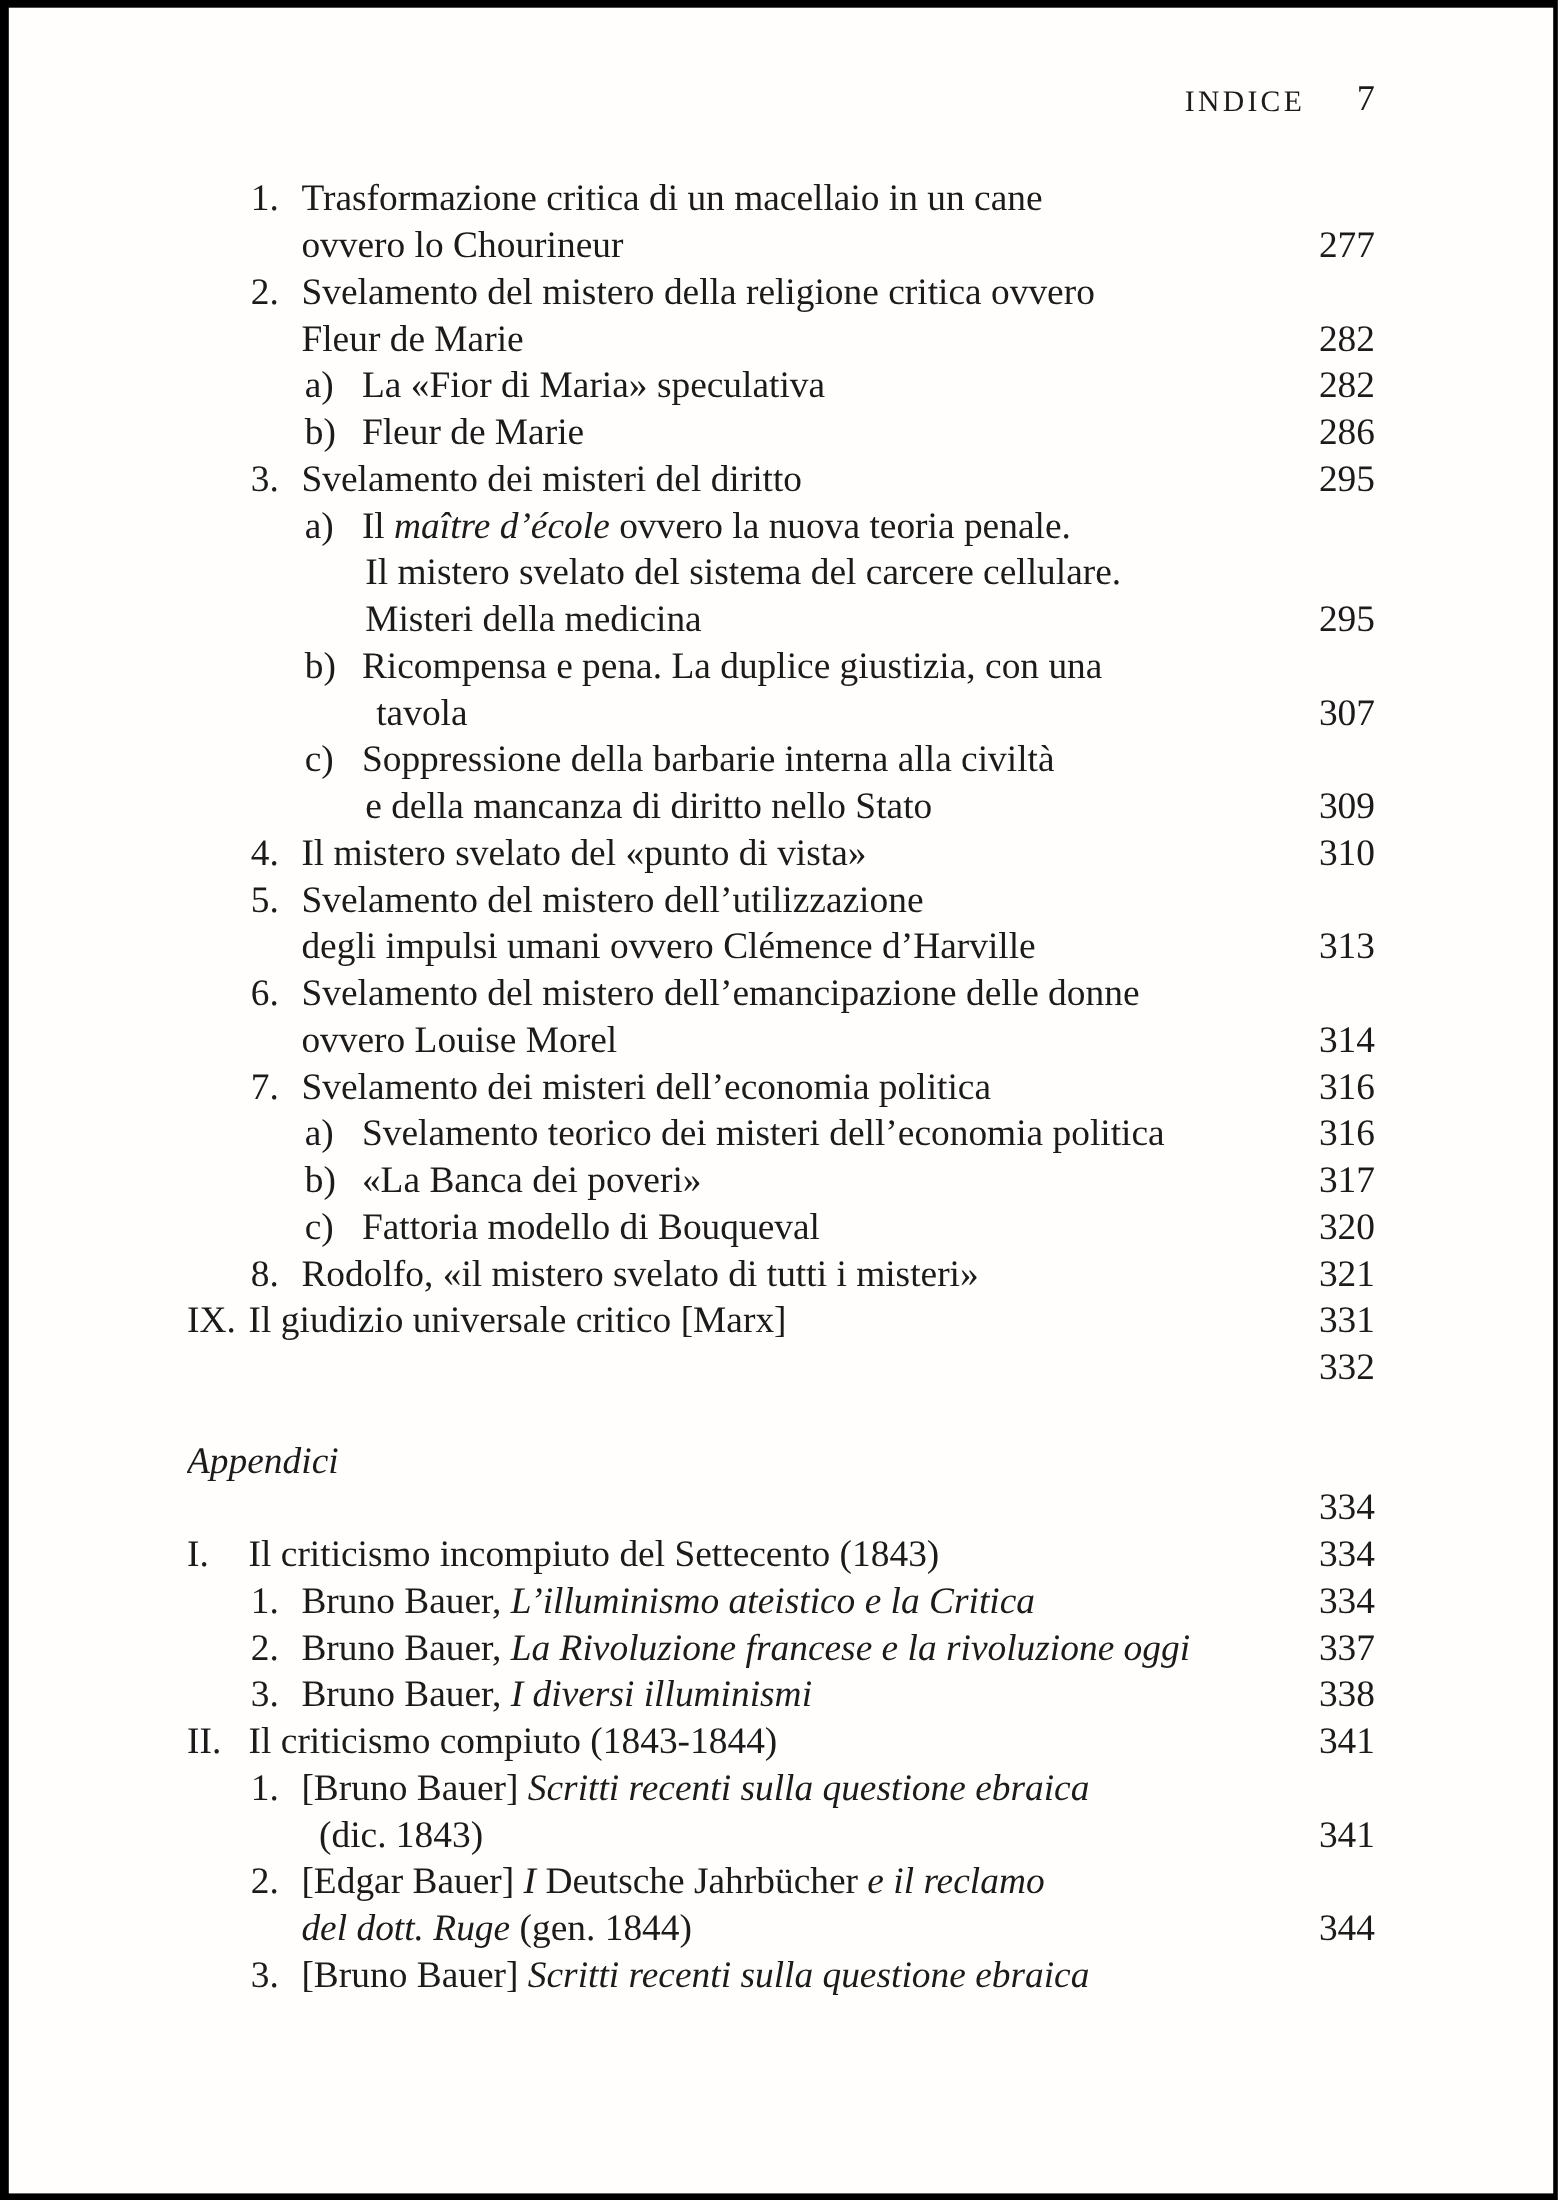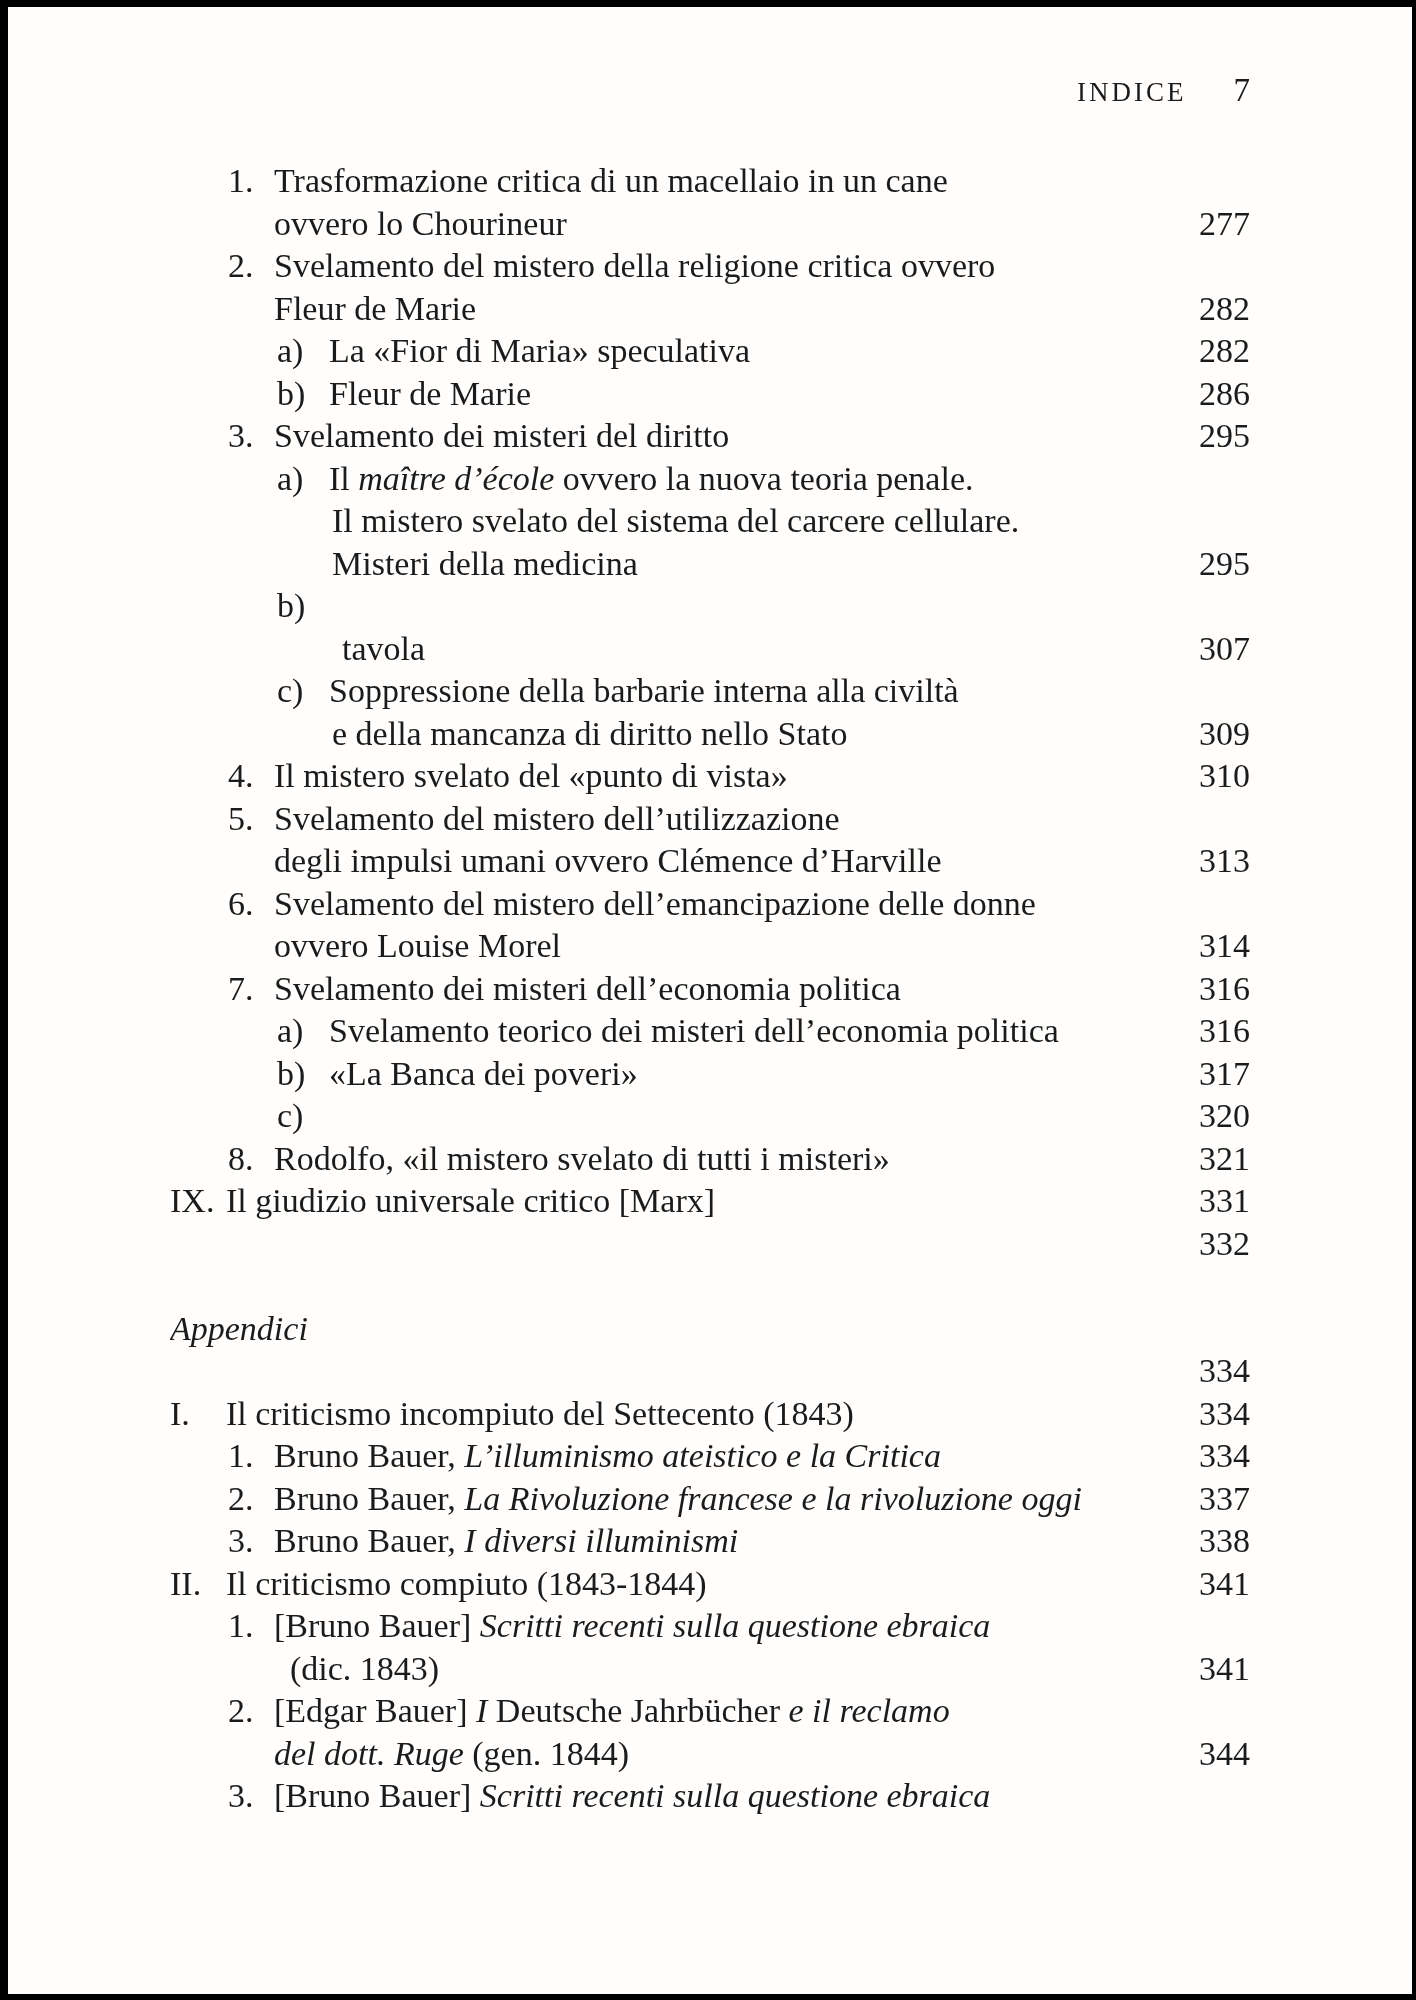--- a/index.html
+++ b/index.html
@@ -108,20 +108,21 @@
     <span class="txt"><span>Il mistero svelato del sistema del carcere cellulare.</span></span>
     <span class="pg"></span>
   </div>
         <div class="row t-cont-sub">
     
     <span class="txt"><span>Misteri della medicina</span></span>
     <span class="pg">295</span>
   </div>
         <div class="row t-sub">
     <span class="lbl">b)</span>
+    <span class="txt"><span>Ricompensa e pena. La duplice giustizia, con una</span></span>
     <span class="pg"></span>
   </div>
         <div class="row t-cont-sub2">
     
     <span class="txt"><span>tavola</span></span>
     <span class="pg">307</span>
   </div>
         <div class="row t-sub">
     <span class="lbl">c)</span>
     <span class="txt"><span>Soppressione della barbarie interna alla civiltà</span></span>
@@ -167,20 +168,21 @@
     <span class="txt"><span>Svelamento teorico dei misteri dell’economia politica</span></span>
     <span class="pg">316</span>
   </div>
         <div class="row t-sub">
     <span class="lbl">b)</span>
     <span class="txt"><span>«La Banca dei poveri»</span></span>
     <span class="pg">317</span>
   </div>
         <div class="row t-sub">
     <span class="lbl">c)</span>
+    <span class="txt"><span>Fattoria modello di Bouqueval</span></span>
     <span class="pg">320</span>
   </div>
         <div class="row t-item">
     <span class="lbl">8.</span>
     <span class="txt"><span>Rodolfo, «il mistero svelato di tutti i misteri»</span></span>
     <span class="pg">321</span>
   </div>
         <div class="row t-roman">
     <span class="lbl">IX.</span>
     <span class="txt"><span>Il giudizio universale critico [Marx]</span></span>

